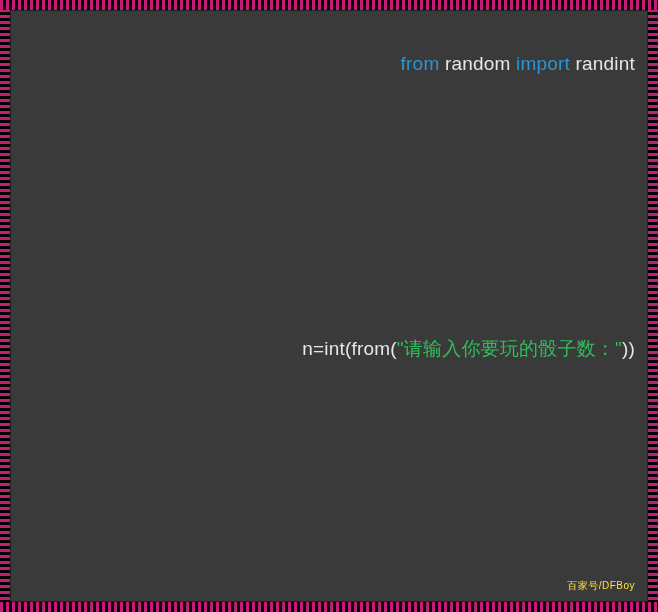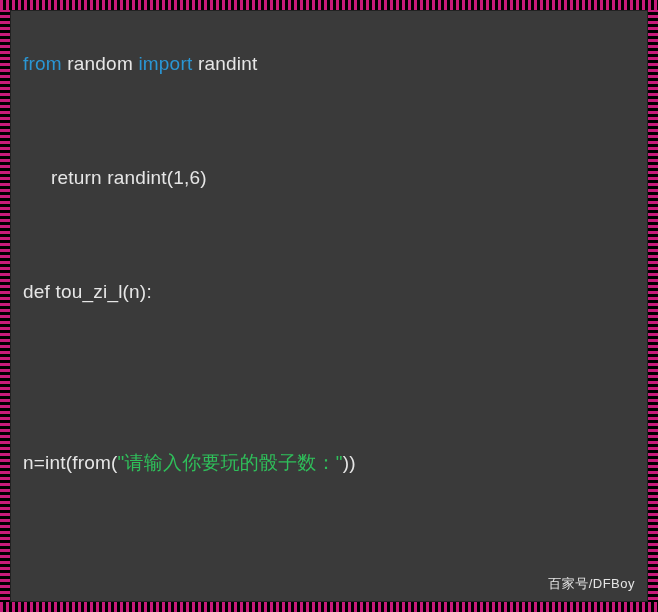--- a/index.html
+++ b/index.html
@@ -1,15 +1,15 @@
 <!DOCTYPE html>
 <html><head>
 <meta charset="utf-8">
 <style>
-  * { margin: 0; padding: 0; box-sizing: border-box; }
+  * { margin: 0; padding: 0; box-sizing: border-box; text-align: right; }
   html, body { width: 658px; height: 612px; overflow: hidden; }
   body {
     font-family: "Helvetica Neue", Arial, "Microsoft YaHei", sans-serif;
     background: repeating-linear-gradient(90deg, #c81a7a 0 4px, #000 4px 8px),
                 repeating-linear-gradient(0deg, #c81a7a 0 4px, #000 4px 8px);
     background-blend-mode: normal;
     position: relative;
   }
   .frame {
     position: absolute;
@@ -34,40 +34,38 @@
     color: #e6e6e6;
     white-space: pre;
     letter-spacing: 0.2px;
   }
   .kw  { color: #2a96d4; }   
   .str { color: #2fbf5a; }
   .watermark {
     position: absolute;
     right: 12px;
     bottom: 8px;
-    font-size: 13px;
-    color: #e5e5e5;
+    font-size: 10px;
+    color: #fde047;
     font-family: "Microsoft YaHei", Arial, sans-serif;
     letter-spacing: 0.5px;
   }
   .line { display: block; }
   .ind1 { padding-left: 28px; }
 </style>
 </head>
 <body>
 
 <div class="frame"></div>
 
 <div class="editor">
   <div class="code">
 <span class="line"><span class="kw">from</span><span> random </span><span class="kw">import</span><span> randint</span></span>
 <span class="line"> </span>
-<span class="line ind1">return randint(1,6)</span>
 <span class="line"> </span>
-<span class="line">def tou_zi_l(n):</span>
 <span class="line"> </span>
 <span class="line"> </span>
 <span class="line"><span>n=int(from(</span><span class="str">"请输入你要玩的骰子数："</span><span>))</span></span>
 
 
 
 
 
 
 

